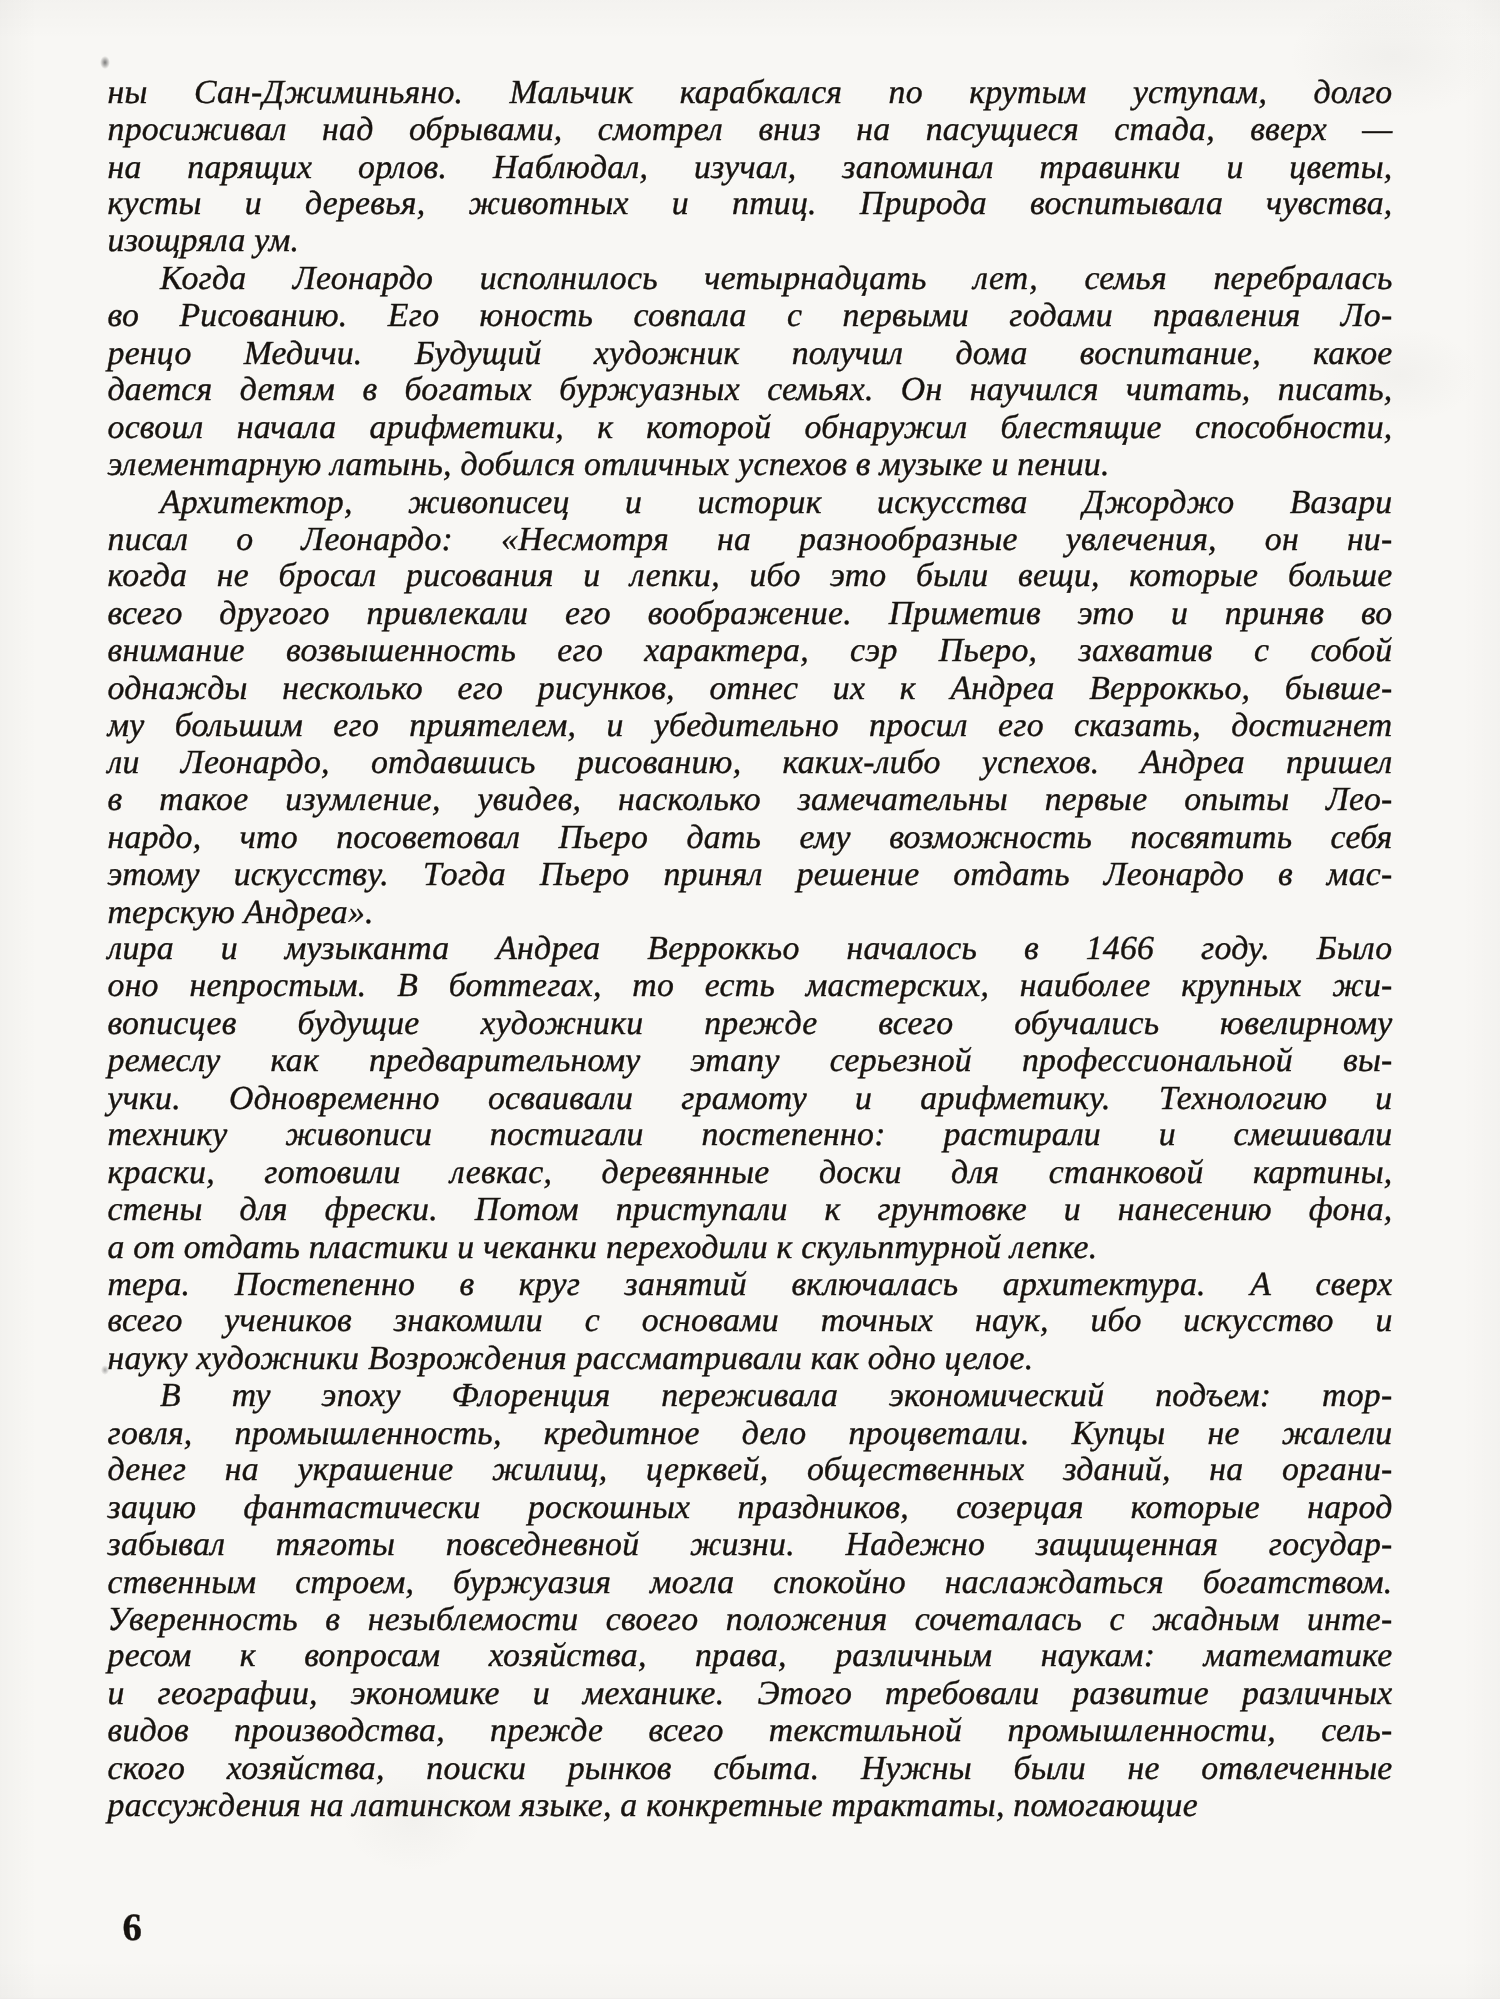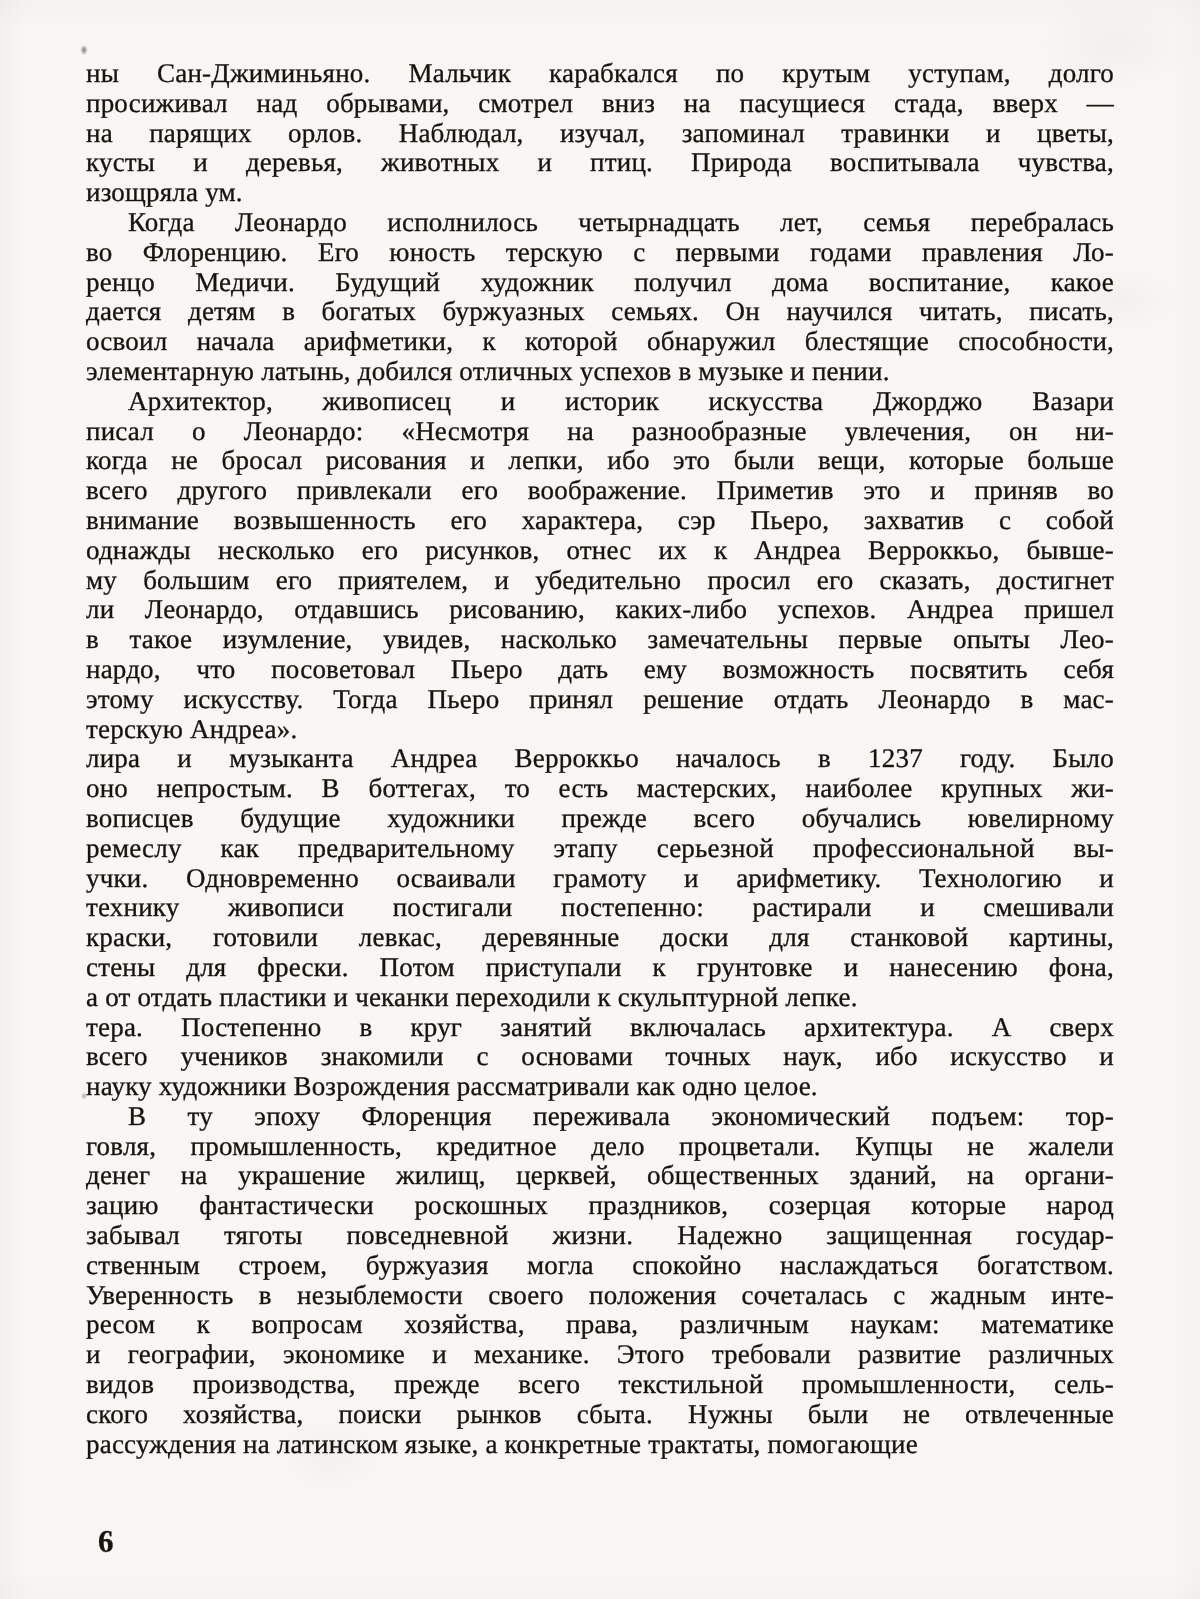--- a/index.html
+++ b/index.html
@@ -24,20 +24,21 @@
       linear-gradient(to bottom, rgba(0,0,0,0.02), transparent 2%, transparent 98%, rgba(0,0,0,0.015));
     font-family: "Liberation Serif", "DejaVu Serif", serif;
     color: #17130f;
     overflow: hidden;
   }
   .text-block {
     position: absolute;
     left: 86px;
     top: 59px;
     width: 1028px;
+    font-style: italic;
   }
   .paragraph {
     margin: 0;
     padding: 0;
   }
   .line {
     font-size: 27px;
     line-height: 29.8px;
     height: 29.8px;
     letter-spacing: 0.2px;
@@ -70,42 +71,42 @@
   <div class="text-block" id="text-block">
       <div class="paragraph">
         <div class="line">ны Сан-Джиминьяно. Мальчик карабкался по крутым уступам, долго</div>
         <div class="line">просиживал над обрывами, смотрел вниз на пасущиеся стада, вверх —</div>
         <div class="line">на парящих орлов. Наблюдал, изучал, запоминал травинки и цветы,</div>
         <div class="line">кусты и деревья, животных и птиц. Природа воспитывала чувства,</div>
         <div class="line para-end">изощряла ум.</div>
       </div>
       <div class="paragraph">
         <div class="line indent">Когда Леонардо исполнилось четырнадцать лет, семья перебралась</div>
-        <div class="line">во Флоренцию. Его юность терскую с первыми годами правления Ло-</div>
+        <div class="line">во Рисованию. Его юность совпала с первыми годами правления Ло-</div>
         <div class="line">ренцо Медичи. Будущий художник получил дома воспитание, какое</div>
         <div class="line">дается детям в богатых буржуазных семьях. Он научился читать, писать,</div>
         <div class="line">освоил начала арифметики, к которой обнаружил блестящие способности,</div>
         <div class="line para-end">элементарную латынь, добился отличных успехов в музыке и пении.</div>
       </div>
       <div class="paragraph">
         <div class="line indent">Архитектор, живописец и историк искусства Джорджо Вазари</div>
         <div class="line">писал о Леонардо: «Несмотря на разнообразные увлечения, он ни-</div>
         <div class="line">когда не бросал рисования и лепки, ибо это были вещи, которые больше</div>
         <div class="line">всего другого привлекали его воображение. Приметив это и приняв во</div>
         <div class="line">внимание возвышенность его характера, сэр Пьеро, захватив с собой</div>
         <div class="line">однажды несколько его рисунков, отнес их к Андреа Верроккьо, бывше-</div>
         <div class="line">му большим его приятелем, и убедительно просил его сказать, достигнет</div>
         <div class="line">ли Леонардо, отдавшись рисованию, каких-либо успехов. Андреа пришел</div>
         <div class="line">в такое изумление, увидев, насколько замечательны первые опыты Лео-</div>
         <div class="line">нардо, что посоветовал Пьеро дать ему возможность посвятить себя</div>
         <div class="line">этому искусству. Тогда Пьеро принял решение отдать Леонардо в мас-</div>
         <div class="line para-end">терскую Андреа».</div>
       </div>
       <div class="paragraph">
-        <div class="line">лира и музыканта Андреа Верроккьо началось в 1237 году. Было</div>
+        <div class="line">лира и музыканта Андреа Верроккьо началось в 1466 году. Было</div>
         <div class="line">оно непростым. В боттегах, то есть мастерских, наиболее крупных жи-</div>
         <div class="line">вописцев будущие художники прежде всего обучались ювелирному</div>
         <div class="line">ремеслу как предварительному этапу серьезной профессиональной вы-</div>
         <div class="line">учки. Одновременно осваивали грамоту и арифметику. Технологию и</div>
         <div class="line">технику живописи постигали постепенно: растирали и смешивали</div>
         <div class="line">краски, готовили левкас, деревянные доски для станковой картины,</div>
         <div class="line">стены для фрески. Потом приступали к грунтовке и нанесению фона,</div>
         <div class="line para-end">а от отдать пластики и чеканки переходили к скульптурной лепке.</div>
       </div>
       <div class="paragraph">

